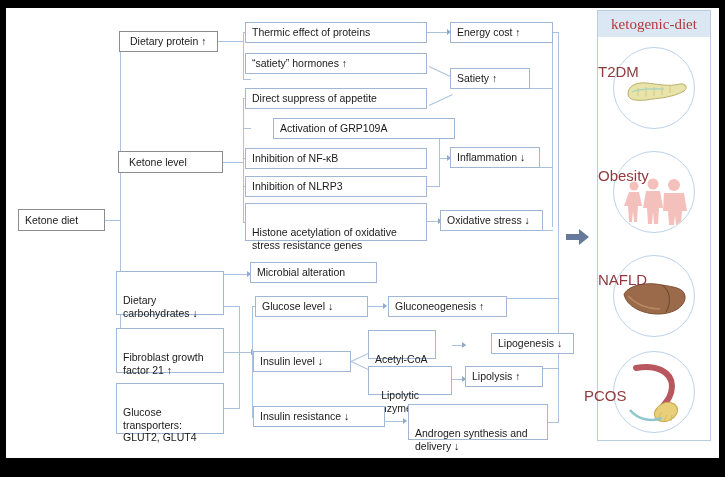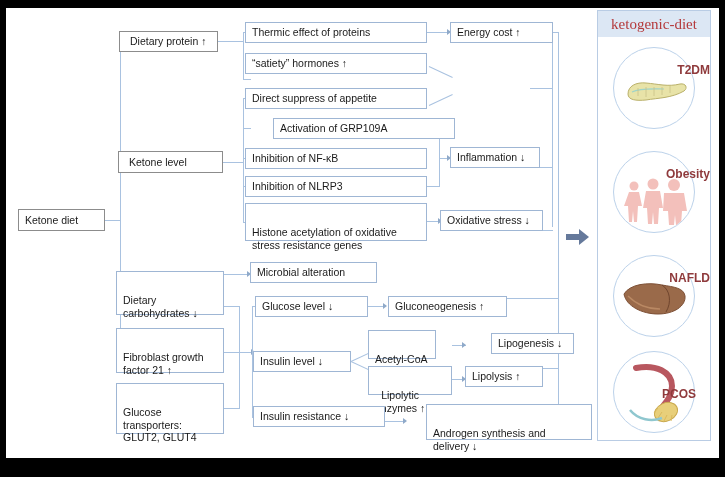--- a/index.html
+++ b/index.html
@@ -21,22 +21,22 @@
       border-width:3px 0 3px 4.5px;border-color:transparent transparent transparent #8fa9c9;}
 
   
   #panel{position:absolute;left:597px;top:10px;width:114px;height:431px;
          background:#ffffff;border:1px solid #b9cce4;box-sizing:border-box;}
   #panel-head{position:absolute;left:0;top:0;width:100%;height:26px;background:#dce7f4;
               display:flex;align-items:center;justify-content:center;}
   #panel-head span{color:#b4393b;font-family:"Liberation Serif","DejaVu Serif",serif;font-size:15px;}
   .disc{position:absolute;left:50%;transform:translateX(-50%);width:80px;height:80px;
         border-radius:50%;border:1px solid #bcd2ea;background:#fff;overflow:hidden;}
-  .disc-label{position:absolute;left:0;width:100%;text-align:right;color:#8f3a3c;
-              font-size:12px;font-weight:bold;z-index:3;}
+  .disc-label{position:absolute;left:0;width:100%;text-align:left;color:#8f3a3c;
+              font-size:15px;font-weight:normal;z-index:3;}
 
   .bigarrow{position:absolute;left:566px;top:229px;width:24px;height:16px;}
   .bigarrow .shaft{position:absolute;left:0;top:5px;width:15px;height:6px;background:#65799b;}
   .bigarrow .head{position:absolute;left:13px;top:0;width:0;height:0;border-style:solid;
                   border-width:8px 0 8px 10px;border-color:transparent transparent transparent #65799b;}
 </style>
 </head>
 <body>
 
 <div id="stage">
@@ -134,20 +134,21 @@
 
     <div class="box" style="left:239px;top:140px;width:182px;height:21px;">Inhibition of NF-κB</div>
 
     <div class="box" style="left:239px;top:168px;width:182px;height:21px;">Inhibition of NLRP3</div>
 
     <div class="box top" style="left:239px;top:195px;width:182px;height:38px;">Histone acetylation of oxidative
 stress resistance genes</div>
 
     <div class="box" style="left:444px;top:14px;width:103px;height:21px;">Energy cost ↑</div>
 
+    <div class="box" style="left:444px;top:60px;width:80px;height:21px;">Satiety ↑</div>
 
     <div class="box" style="left:444px;top:139px;width:90px;height:21px;">Inflammation  ↓</div>
 
     <div class="box" style="left:434px;top:202px;width:103px;height:21px;">Oxidative stress ↓</div>
 
     <div class="box top" style="left:110px;top:263px;width:108px;height:44px;">Dietary
 carbohydrates ↓</div>
 
     <div class="box top" style="left:110px;top:320px;width:108px;height:45px;">Fibroblast growth
 factor 21 ↑</div>
@@ -169,21 +170,21 @@
 
     <div class="box top" style="left:362px;top:358px;width:84px;height:29px;text-align:center;">Lipolytic
 enzymes ↑</div>
 
     <div class="box" style="left:459px;top:325px;width:83px;height:21px;margin-left:26px;">Lipogenesis ↓</div>
 
     <div class="box" style="left:459px;top:358px;width:78px;height:21px;">Lipolysis  ↑</div>
 
     <div class="box" style="left:247px;top:398px;width:132px;height:21px;">Insulin resistance ↓</div>
 
-    <div class="box top" style="left:420px;top:396px;width:166px;height:36px;">Androgen synthesis and
+    <div class="box top" style="left:402px;top:396px;width:140px;height:36px;">Androgen synthesis and
 delivery  ↓</div>
 
   </div>
 
   <div class="bigarrow">
     <div class="shaft"></div>
       <div class="head"></div>
   </div>
 
   <div id="panel">

